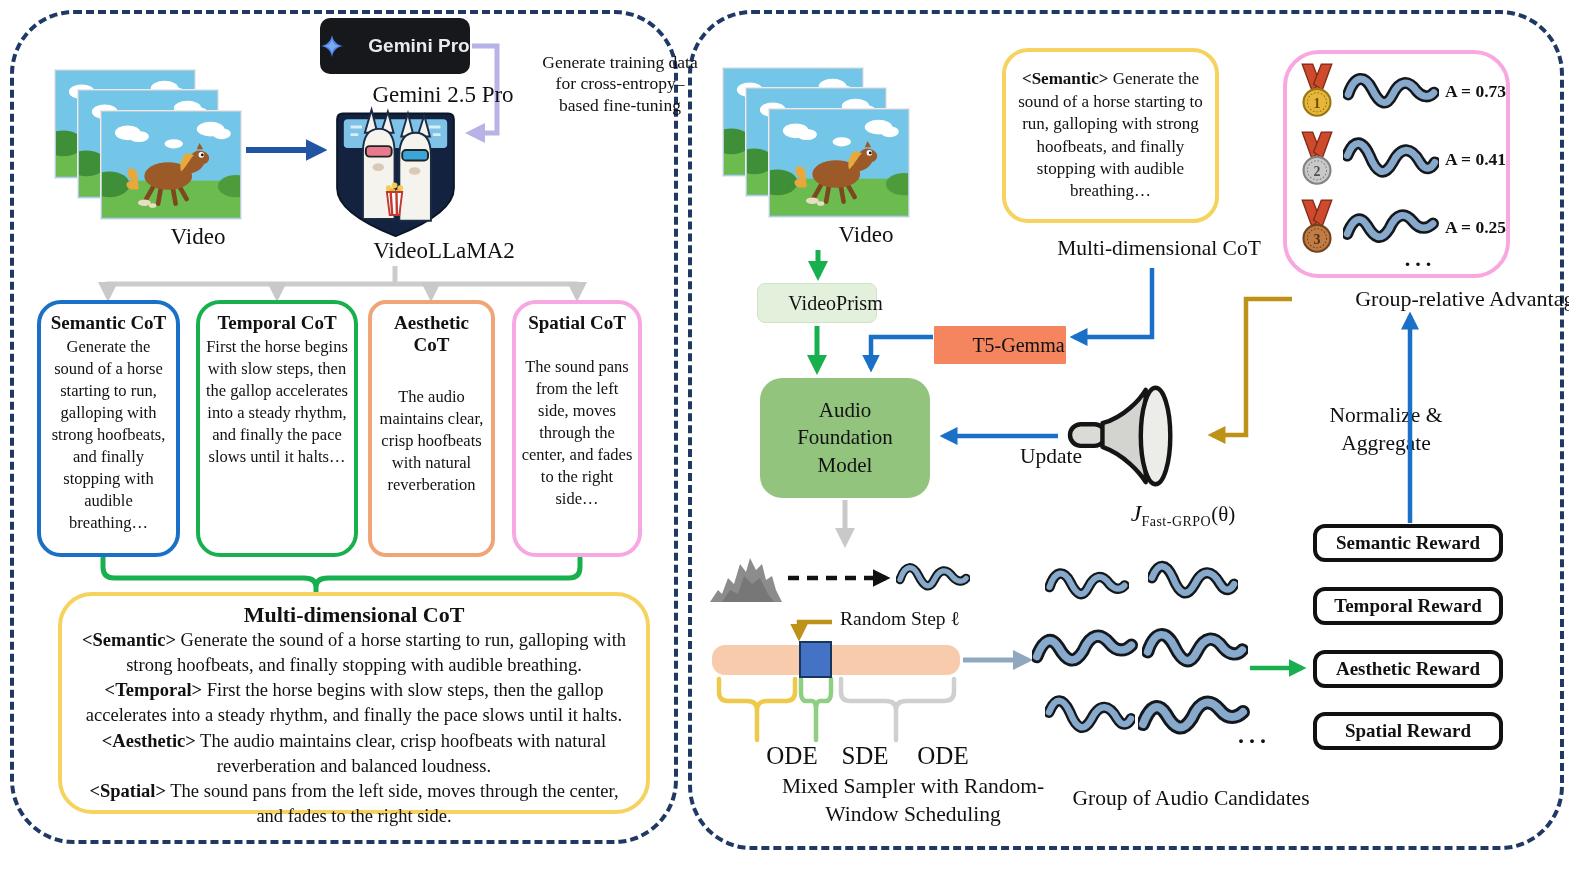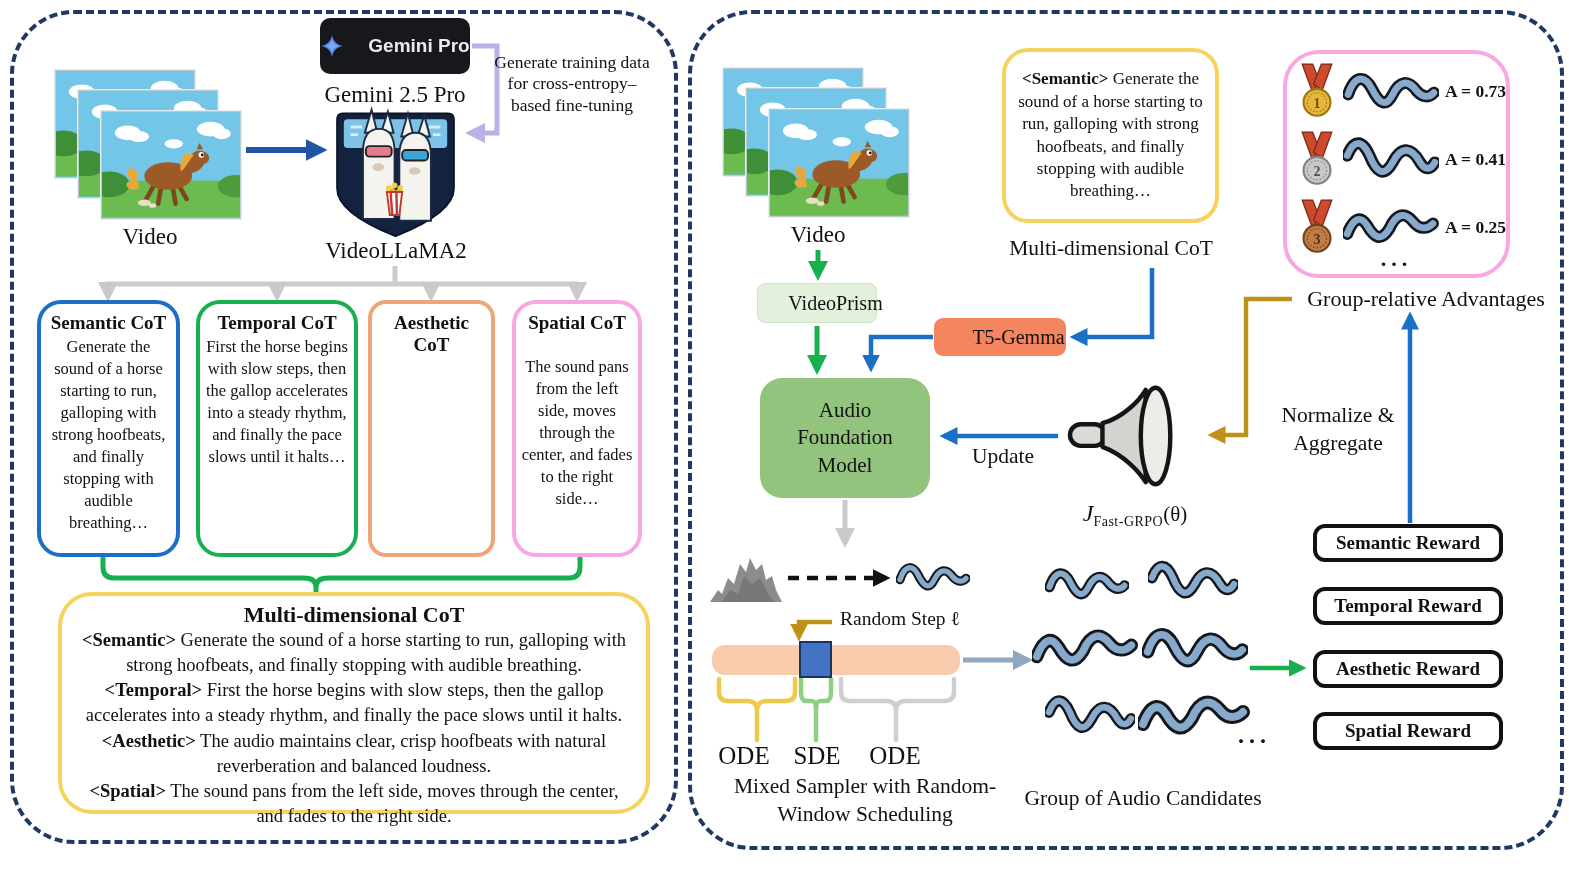--- a/index.html
+++ b/index.html
@@ -1,20 +1,20 @@
 <!DOCTYPE html>
 <html><head>
 <meta charset="utf-8">
 <style>
   html,body{margin:0;padding:0;background:#fff;}
   .canvas{position:relative;width:1569px;height:878px;background:#ffffff;overflow:hidden;
           font-family:"Liberation Serif","DejaVu Serif",serif;color:#111;}
   .abs{position:absolute;}
   .panel{position:absolute;border:4px dashed #1F3864;border-radius:64px;background:transparent;}
-  .cap{text-align:center;color:#111;}
+  .cap{text-align:center;color:#111;padding-left:48px;}
   .overlay{position:absolute;left:0;top:0;z-index:3;pointer-events:none;}
   
   .vstack{position:absolute;width:190px;height:152px;}
   .vframe{position:absolute;width:138px;height:106px;border:1px solid #b9cbd4;box-shadow:0 0 0 1px #e4eef2;background:#74C6E8;}
   .vframe svg{display:block;width:100%;height:100%;}
   
   .cot-box{position:absolute;top:300px;height:257px;background:#fff;border:4px solid;border-radius:24px;
            box-sizing:border-box;padding:8px 4px;text-align:center;z-index:4;}
   .cot-title{font-weight:bold;font-size:19px;}
   .cot-body{font-size:16.5px;line-height:1.33;margin-top:2px;}
@@ -196,20 +196,21 @@
   <div class="cot-box b-green" style="left:196px;width:162px;">
     <div class="cot-title">Temporal CoT</div>
     <div class="cot-body">First the horse begins with slow steps, then the gallop accelerates into a steady rhythm, and finally the pace slows until it halts…</div>
   </div>
   <div class="cot-box b-blue" style="left:37px;width:143px;">
     <div class="cot-title">Semantic CoT</div>
     <div class="cot-body">Generate the sound of a horse starting to run, galloping with strong hoofbeats, and finally stopping with audible breathing…</div>
   </div>
   <div class="cot-box b-orange" style="left:368px;width:127px;border-radius:18px;">
     <div class="cot-title">Aesthetic CoT</div>
+    <div class="cot-body" style="margin-top:30px;">The audio maintains clear, crisp hoofbeats with natural reverberation</div>
   </div>
   <div class="cot-box b-pink" style="left:512px;width:130px;">
     <div class="cot-title">Spatial CoT</div>
     <div class="cot-body" style="margin-top:22px;">The sound pans from the left side, moves through the center, and fades to the right side…</div>
   </div>
 
   <div class="mc-box">
     <div class="mc-title">Multi-dimensional CoT</div>
     <div class="mc-body">
       <div><b>&lt;Semantic&gt;</b><span> Generate the sound of a horse starting to run, galloping with strong hoofbeats, and finally stopping with audible breathing.</span></div>
@@ -238,21 +239,21 @@
   </div>
   <div class="abs cap" style="left:748px;top:222px;width:140px;font-size:23px;">Video</div>
 
   <div class="fillbox" style="left:757px;top:283px;width:120px;height:40px;background:#E3F0DC;border:1px solid #CFE3C6;border-radius:8px;font-size:20px;">VideoPrism</div>
 
   <div class="fillbox" style="left:1002px;top:48px;width:217px;height:175px;border:4px solid #F5D35E;border-radius:26px;background:#fff;font-size:17px;line-height:1.32;padding:6px 10px;">
     <div><b>&lt;Semantic&gt;</b><span> Generate the sound of a horse starting to run, galloping with strong hoofbeats, and finally stopping with audible breathing…</span></div>
   </div>
   <div class="abs cap" style="left:999px;top:236px;width:224px;font-size:21.5px;">Multi-dimensional CoT</div>
 
-  <div class="fillbox" style="left:934px;top:318px;width:132px;height:38px;background:#F4855E;border-radius:9px;font-size:20px;">T5-Gemma</div>
+  <div class="fillbox" style="left:934px;top:326px;width:132px;height:38px;background:#F4855E;border-radius:1px;font-size:20px;">T5-Gemma</div>
 
   <div class="fillbox" style="left:760px;top:378px;width:170px;height:120px;background:#93C47D;border-radius:22px;font-size:21px;line-height:1.3;padding:0 39px;">Audio Foundation Model</div>
 
   <div class="abs cap" style="left:968px;top:444px;width:70px;font-size:21.5px;">Update</div>
 
   <div class="abs" style="left:1066px;top:378px;width:126px;height:118px;z-index:4;">
     <svg viewBox="0 0 126 120" style="width:100%;height:100%;">
       <g stroke="#151515" stroke-width="4.5" stroke-linejoin="round">
         <rect x="3" y="47" width="36" height="22" rx="11" fill="#DADAD6"></rect>
         <path d="M36,46 C58,40 74,22 80,12 L80,106 C74,96 58,78 36,70 Z" fill="#D3D3CF"></path>

